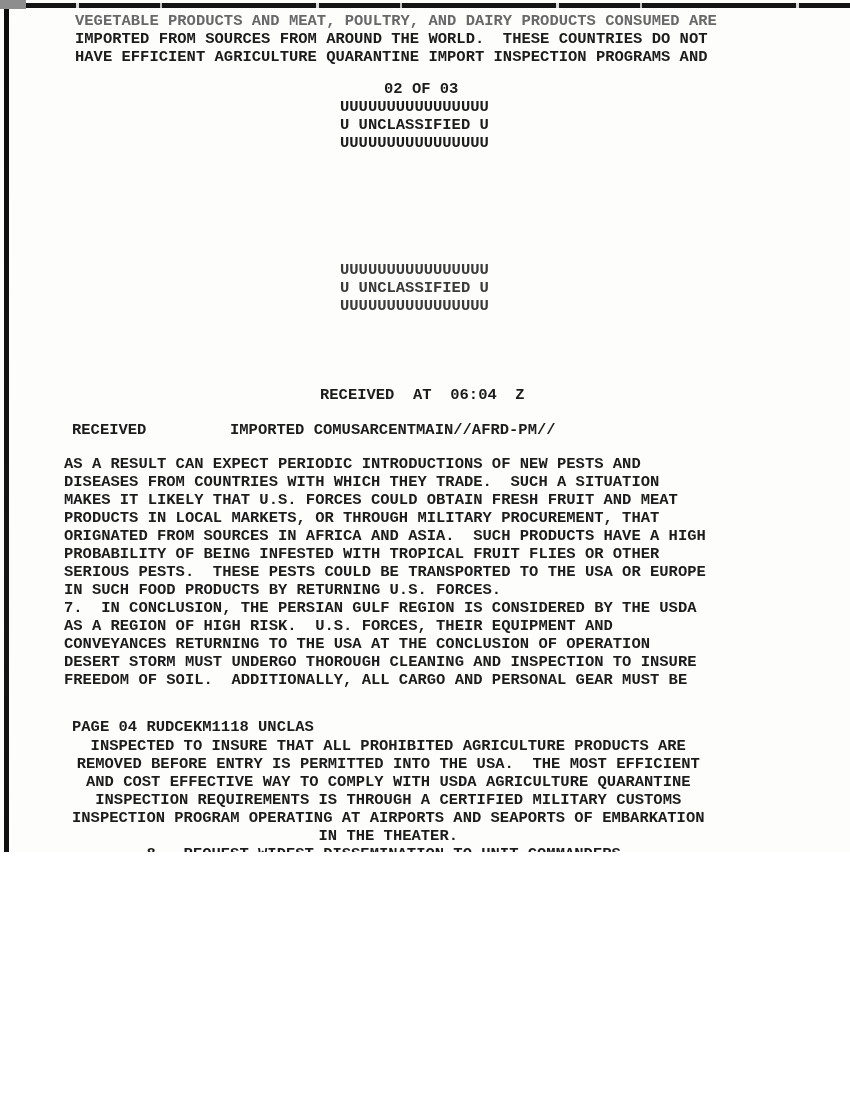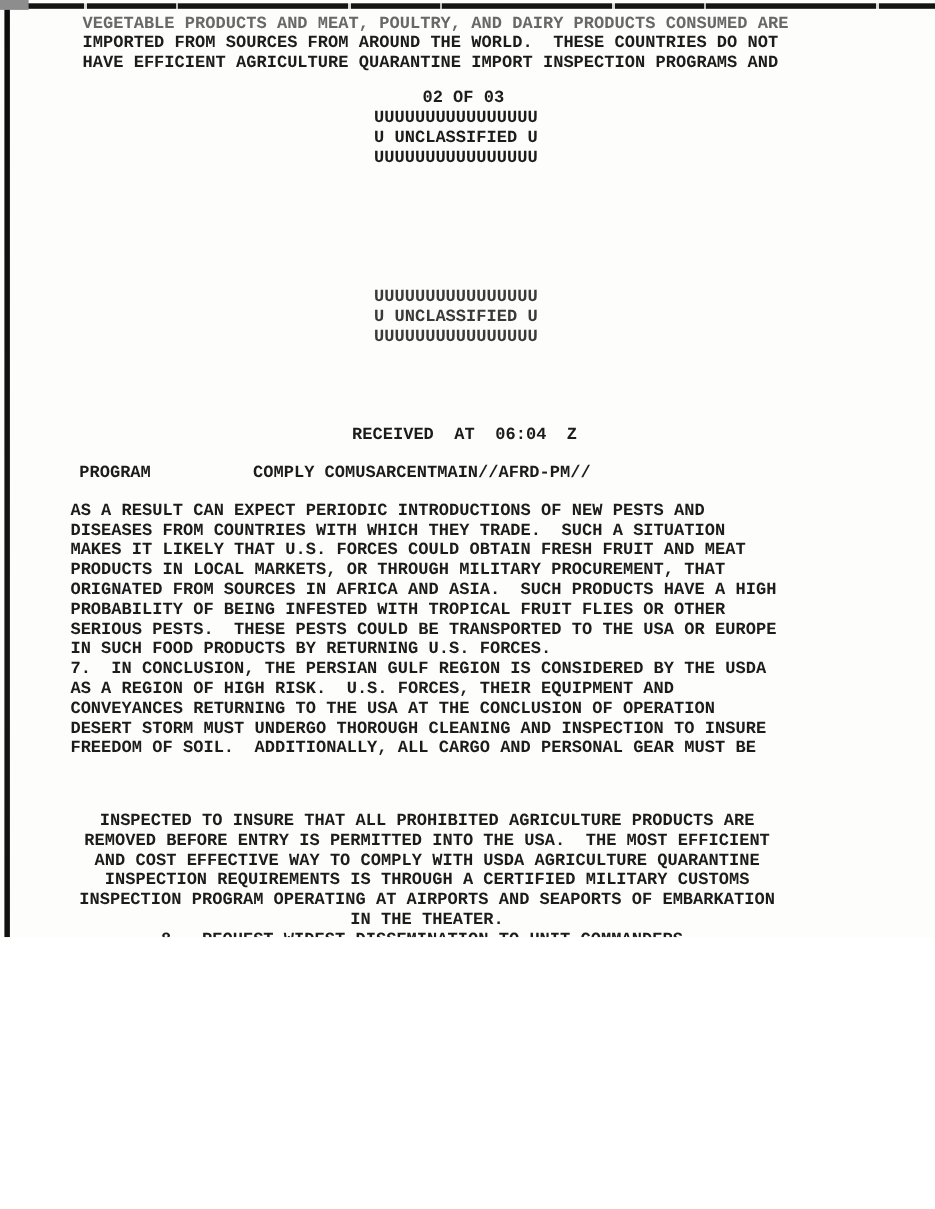--- a/index.html
+++ b/index.html
@@ -65,37 +65,38 @@
   <div class="abs" style="left:340px; top:98px;">UUUUUUUUUUUUUUUU
 U UNCLASSIFIED U
 UUUUUUUUUUUUUUUU</div>
 
   <div class="abs semi-faded" style="left:340px; top:261px;">UUUUUUUUUUUUUUUU
 U UNCLASSIFIED U
 UUUUUUUUUUUUUUUU</div>
 
   <div class="abs" style="left:320px; top:386px;">RECEIVED  AT  06:04  Z</div>
 
-  <div class="abs" style="left:72px; top:421px;">PROGRAM</div>
-  <div class="abs" style="left:230px; top:421px;">COMPLY COMUSARCENTMAIN//AFRD-PM//</div>
+  <div class="abs" style="left:72px; top:421px;">RECEIVED</div>
+  <div class="abs" style="left:230px; top:421px;">IMPORTED COMUSARCENTMAIN//AFRD-PM//</div>
 
   <div class="abs" style="left:64px; top:455px;">AS A RESULT CAN EXPECT PERIODIC INTRODUCTIONS OF NEW PESTS AND
 DISEASES FROM COUNTRIES WITH WHICH THEY TRADE.  SUCH A SITUATION
 MAKES IT LIKELY THAT U.S. FORCES COULD OBTAIN FRESH FRUIT AND MEAT
 PRODUCTS IN LOCAL MARKETS, OR THROUGH MILITARY PROCUREMENT, THAT
 ORIGNATED FROM SOURCES IN AFRICA AND ASIA.  SUCH PRODUCTS HAVE A HIGH
 PROBABILITY OF BEING INFESTED WITH TROPICAL FRUIT FLIES OR OTHER
 SERIOUS PESTS.  THESE PESTS COULD BE TRANSPORTED TO THE USA OR EUROPE
 IN SUCH FOOD PRODUCTS BY RETURNING U.S. FORCES.
 7.  IN CONCLUSION, THE PERSIAN GULF REGION IS CONSIDERED BY THE USDA
 AS A REGION OF HIGH RISK.  U.S. FORCES, THEIR EQUIPMENT AND
 CONVEYANCES RETURNING TO THE USA AT THE CONCLUSION OF OPERATION
 DESERT STORM MUST UNDERGO THOROUGH CLEANING AND INSPECTION TO INSURE
 FREEDOM OF SOIL.  ADDITIONALLY, ALL CARGO AND PERSONAL GEAR MUST BE</div>
 
+  <div class="abs" style="left:72px; top:718px;">PAGE 04 RUDCEKM1118 UNCLAS</div>
 
   <div class="abs" style="left:72px; top:737px;text-align:center;">INSPECTED TO INSURE THAT ALL PROHIBITED AGRICULTURE PRODUCTS ARE
 REMOVED BEFORE ENTRY IS PERMITTED INTO THE USA.  THE MOST EFFICIENT
 AND COST EFFECTIVE WAY TO COMPLY WITH USDA AGRICULTURE QUARANTINE
 INSPECTION REQUIREMENTS IS THROUGH A CERTIFIED MILITARY CUSTOMS
 INSPECTION PROGRAM OPERATING AT AIRPORTS AND SEAPORTS OF EMBARKATION
 IN THE THEATER.
 8.  REQUEST WIDEST DISSEMINATION TO UNIT COMMANDERS.
 9.  POC THIS HQ IS CPT BUTTRUM/MSG STAMOS/SSG CHESKO, KY 7804-795.
 BT

